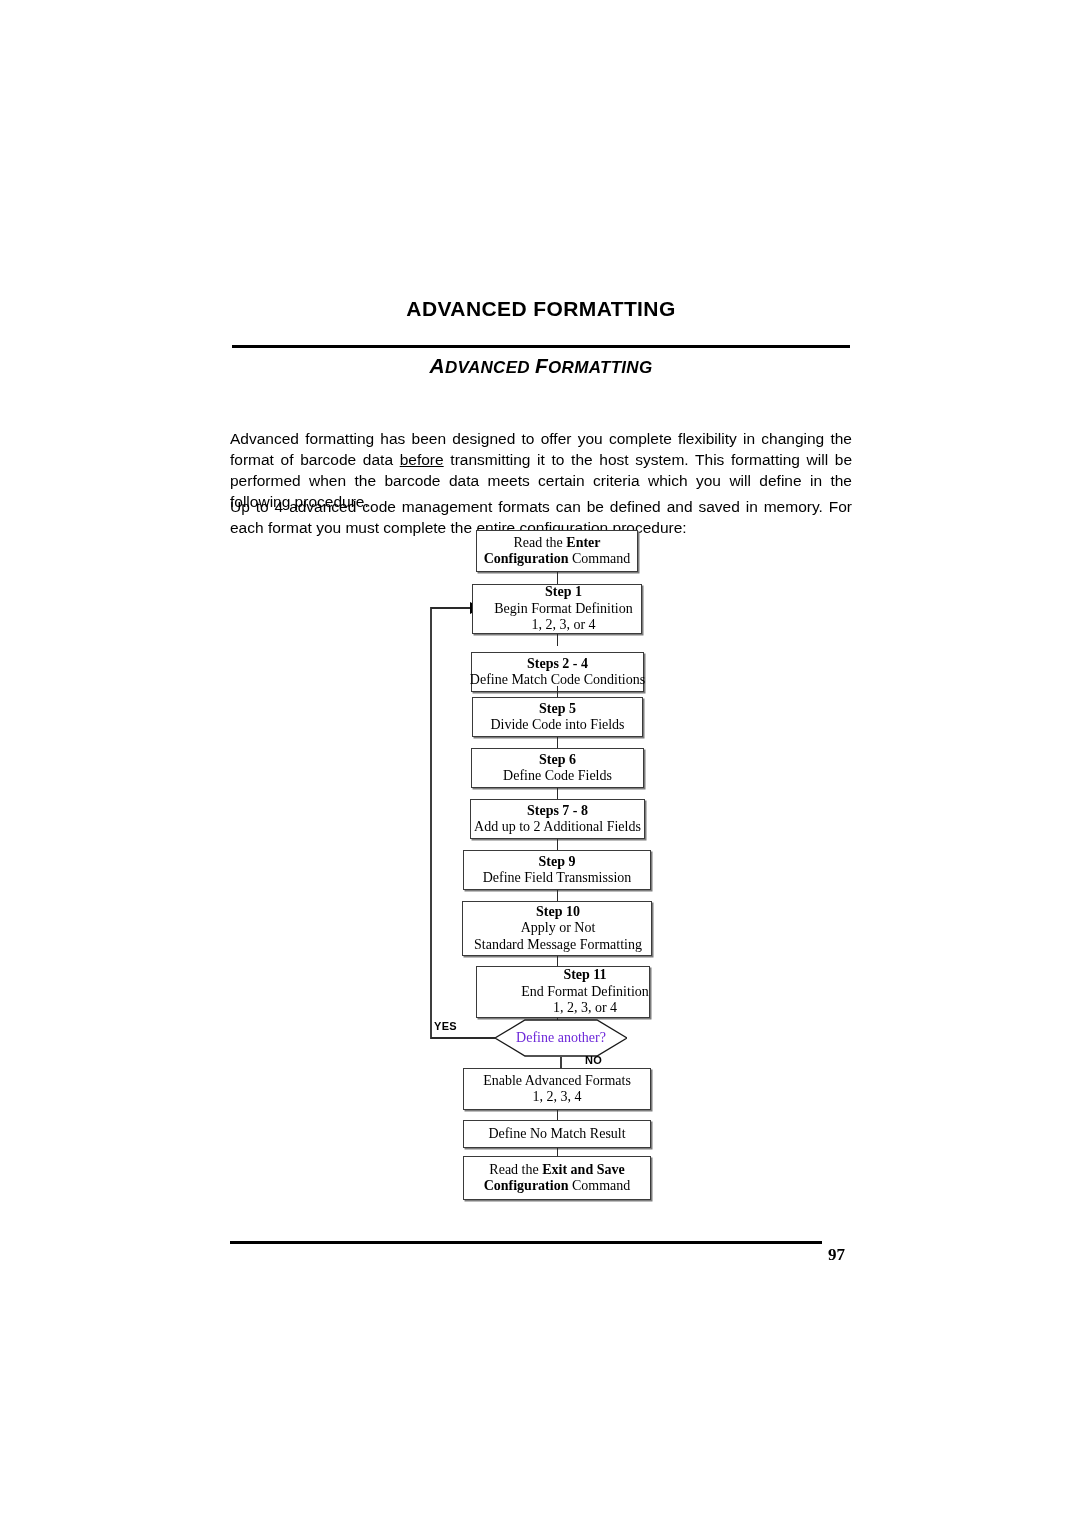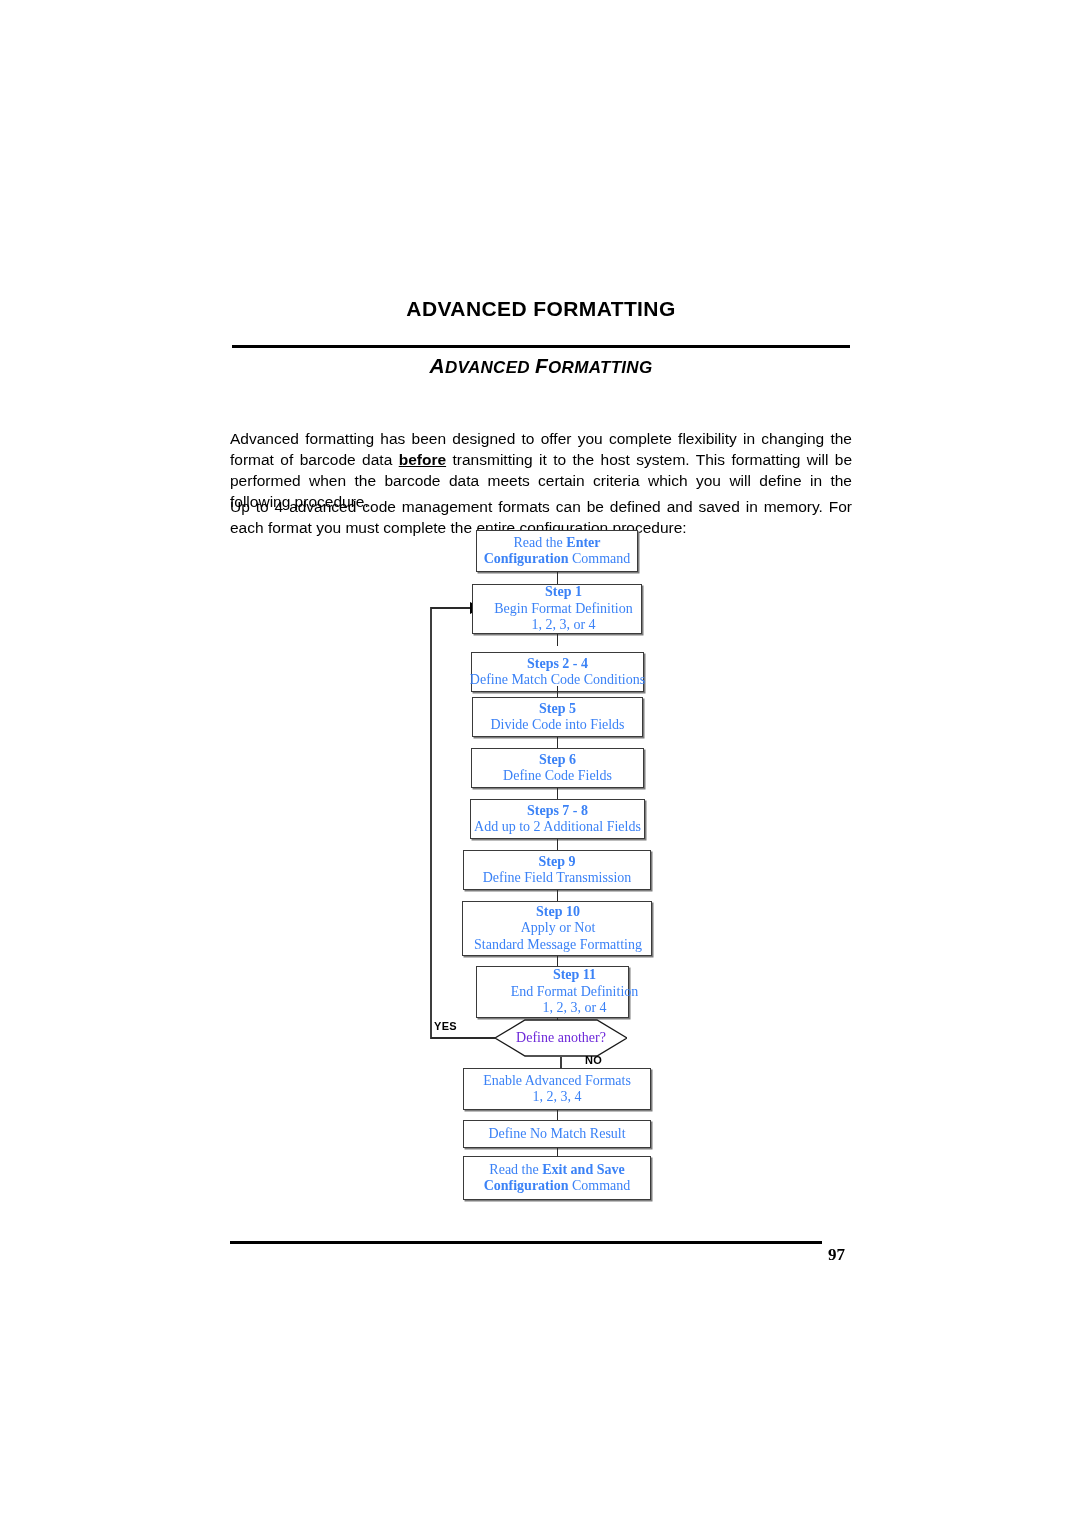--- a/index.html
+++ b/index.html
@@ -66,21 +66,21 @@
     position: absolute;
     left: 230px;
     width: 622px;
     font-family: "Liberation Sans", sans-serif;
     font-size: 15.5px;
     line-height: 21px;
     text-align: justify;
     color: #000;
   }
   .para b.u {
-    font-weight: bold;
+    font-weight: normal;
     text-decoration: underline;
   }
   #para-1 { top: 412px; }
   #para-2 { top: 480px; }
 
   
   .flow {
     position: absolute;
     left: 400px;
     top: 520px;
@@ -91,21 +91,21 @@
   .fbox {
     position: absolute;
     box-sizing: border-box;
     border: 1px solid #3a3a3a;
     background: #ffffff;
     box-shadow: 1.5px 1.5px 0 0 #7d7d7d;
     font-family: "Liberation Serif", serif;
     font-size: 14px;
     line-height: 16.5px;
     text-align: left;
-    color: #3b82f6;
+    color: #000000;
     display: flex;
     flex-direction: column;
     align-items: center;
     justify-content: center;
     padding: 2px 4px;
   }
   .fbox .ln { display: block; white-space: nowrap; }
   .fbox .ln.b { font-weight: bold; }
 
   
@@ -246,21 +246,21 @@
     <div class="conn" style="left:157px; top:370px; height:11px;"></div>
 
     <div class="fbox" style="left:62px; top:381px; width:190px; height:55px;padding-left:6px;">
       <span class="ln b">Step 10</span>
       <span class="ln">Apply or Not</span>
       <span class="ln">Standard Message Formatting</span>
     </div>
 
     <div class="conn" style="left:157px; top:436px; height:10px;"></div>
 
-    <div class="fbox" style="left:76px; top:446px; width:153px; height:52px;padding-left:48px;">
+    <div class="fbox" style="left:76px; top:446px; width:174px; height:52px;padding-left:48px;">
       <span class="ln b">Step 11</span>
       <span class="ln">End Format Definition</span>
       <span class="ln">1, 2, 3, or 4</span>
     </div>
 
     <div class="conn" style="left:157px; top:498px; height:10px;"></div>
 
     <div class="diamond-wrap" style="left:95px; top:499px;">
       <svg width="132" height="38">
         <polygon points="0,19 30,1 102,1 132,19 102,37 30,37" fill="#ffffff" stroke="#1a1a1a" stroke-width="1.4"></polygon>

